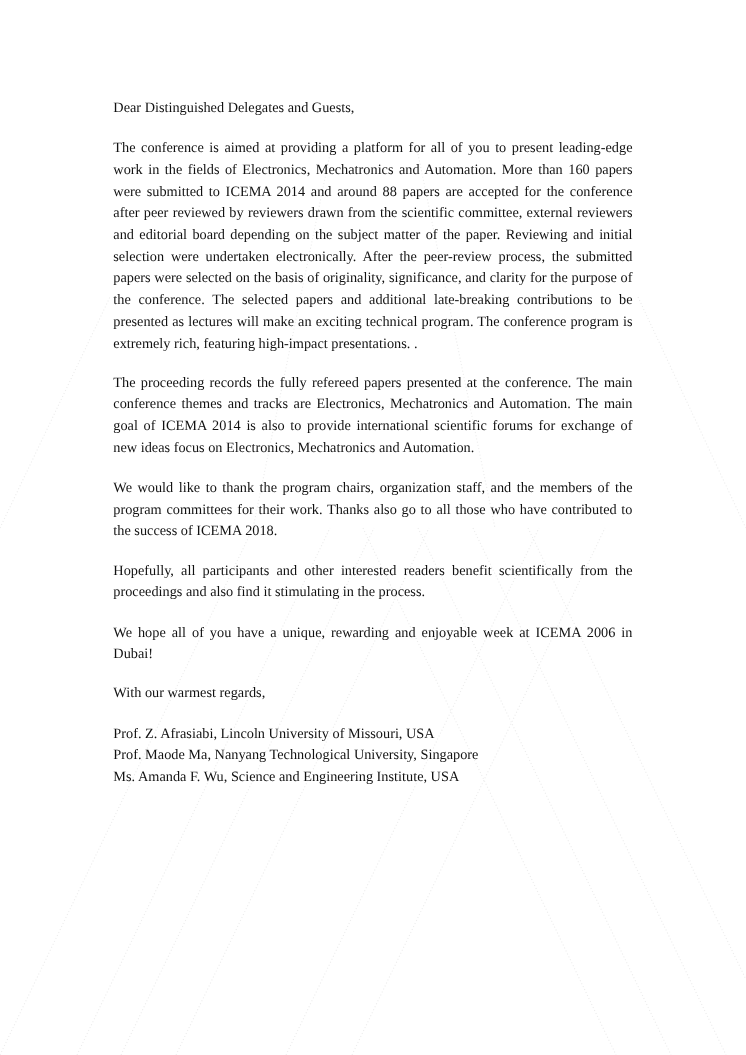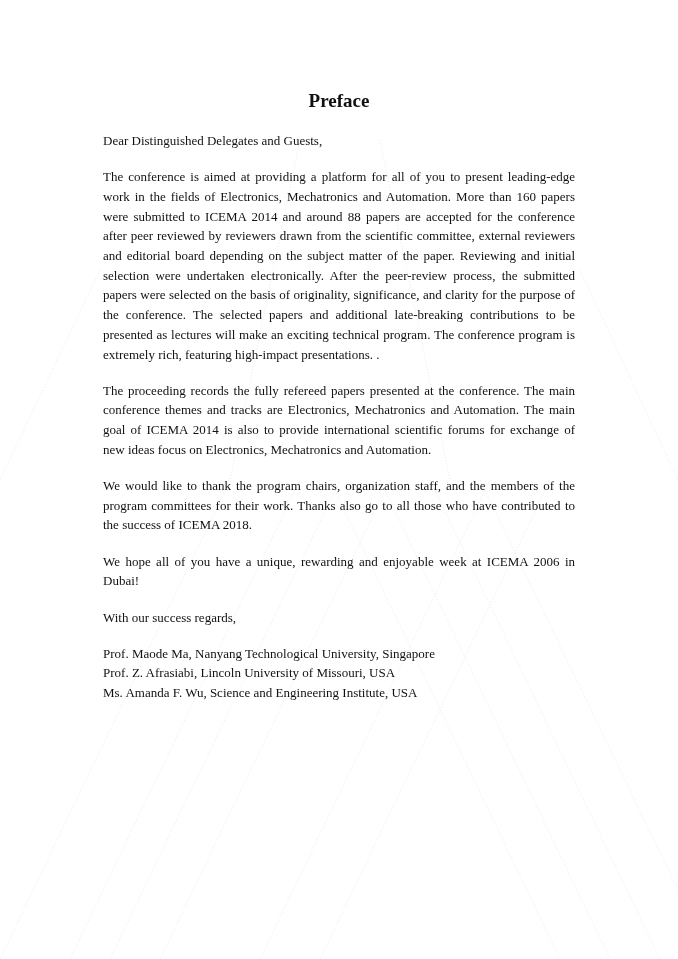--- a/index.html
+++ b/index.html
@@ -33,25 +33,25 @@
     <line x1="260" y1="959" x2="490" y2="480"></line>
     <line x1="320" y1="959" x2="550" y2="480"></line>
     <line x1="0" y1="480" x2="100" y2="270"></line>
     <line x1="580" y1="270" x2="678" y2="480"></line>
     <line x1="300" y1="140" x2="230" y2="480"></line>
     <line x1="380" y1="140" x2="450" y2="480"></line>
   </g>
 </svg>
 
 <div class="page">
-  <h1 class="title">Preface</h1>
   <p>Dear Distinguished Delegates and Guests,</p>
   <p>The conference is aimed at providing a platform for all of you to present leading-edge work in the fields of Electronics, Mechatronics and Automation. More than 160 papers were submitted to ICEMA 2014 and around 88 papers are accepted for the conference after peer reviewed by reviewers drawn from the scientific committee, external reviewers and editorial board depending on the subject matter of the paper. Reviewing and initial selection were undertaken electronically. After the peer-review process, the submitted papers were selected on the basis of originality, significance, and clarity for the purpose of the conference. The selected papers and additional late-breaking contributions to be presented as lectures will make an exciting technical program. The conference program is extremely rich, featuring high-impact presentations. .</p>
   <p>The proceeding records the fully refereed papers presented at the conference. The main conference themes and tracks are Electronics, Mechatronics and Automation. The main goal of ICEMA 2014 is also to provide international scientific forums for exchange of new ideas focus on Electronics, Mechatronics and Automation.</p>
   <p>We would like to thank the program chairs, organization staff, and the members of the program committees for their work. Thanks also go to all those who have contributed to the success of ICEMA 2018.</p>
+  <p>Hopefully, all participants and other interested readers benefit scientifically from the proceedings and also find it stimulating in the process.</p>
   <p>We hope all of you have a unique, rewarding and enjoyable week at ICEMA 2006 in Dubai!</p>
-  <p>With our success regards,</p>
+  <p>With our warmest regards,</p>
   <div class="sig">
+    <p>Prof. Z. Afrasiabi, Lincoln University of Missouri, USA</p>
     <p>Prof. Maode Ma, Nanyang Technological University, Singapore</p>
-    <p>Prof. Z. Afrasiabi, Lincoln University of Missouri, USA</p>
     <p>Ms. Amanda F. Wu, Science and Engineering Institute, USA</p>
   </div>
 </div>
 
 </body></html>

